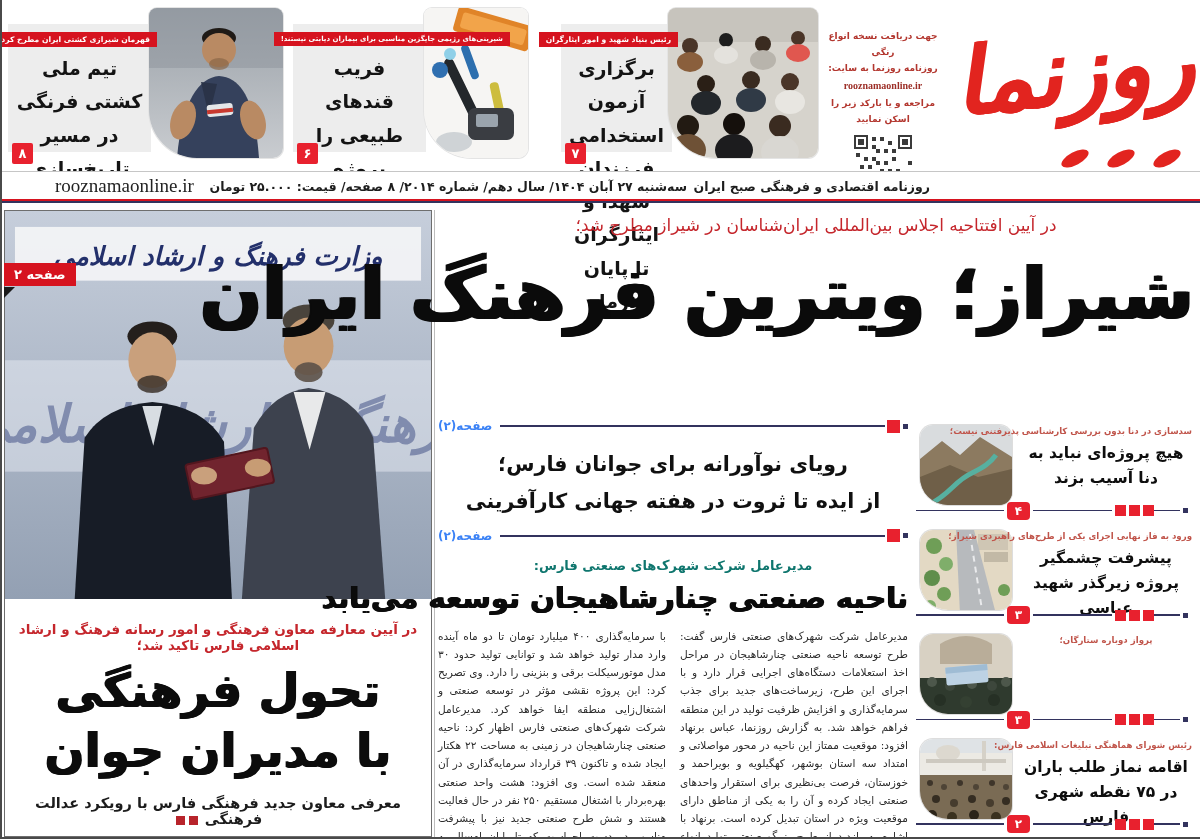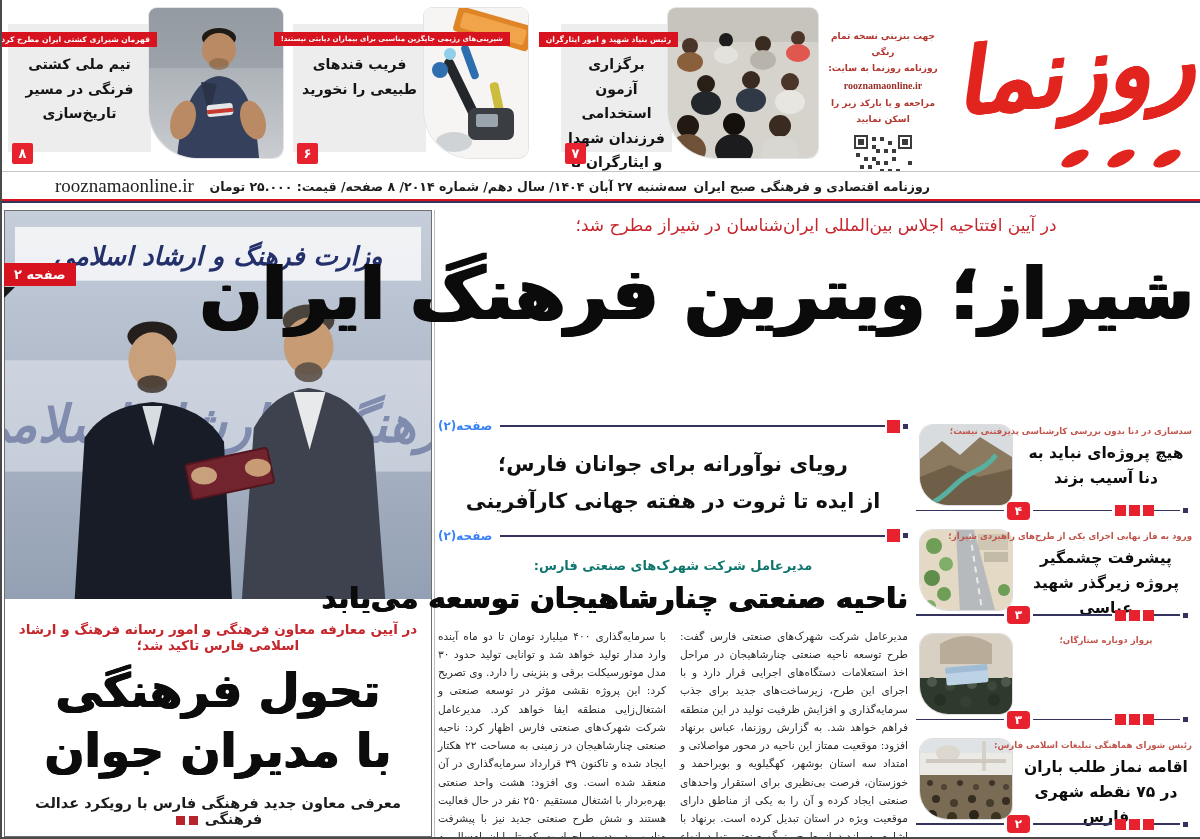--- a/index.html
+++ b/index.html
@@ -30,21 +30,21 @@
   .t-diab  .t-text { right:102px; }
   .t-wrest .t-text { right:132px; }
   .t-photo { position:absolute; top:8px; bottom:10px; left-width:0; border-radius:8px 8px 10px 48px; overflow:hidden; box-shadow:0 0 0 1px #e4e4e4; }
   .t-exam  .t-photo { right:0; width:150px; }
   .t-diab  .t-photo { right:0; width:104px; }
   .t-wrest .t-photo { right:0; width:134px; }
   .t-kicker { position:absolute; top:32px; z-index:3; background:#d6131f; color:#fff; font-size:7.6px; font-weight:bold; padding:3px 7px; white-space:nowrap; }
   .t-exam  .t-kicker { right:140px; }
   .t-diab  .t-kicker { right:18px; }
   .t-wrest .t-kicker { right:126px; }
-  .t-title { position:absolute; top:52px; left:6px; font-size:14px; font-weight:bold; line-height:1.75; text-align:center; color:#141414; }
+  .t-title { position:absolute; top:52px; left:6px; font-size:19px; font-weight:bold; line-height:1.75; text-align:center; color:#141414; }
   .t-exam  .t-title { right:152px; }
   .t-diab  .t-title { right:108px; }
   .t-wrest .t-title { right:138px; }
   .t-page { position:absolute; left:4px; bottom:4px; width:21px; height:21px; background:#e8212e; color:#fff; font-size:13px; font-weight:bold; display:flex; align-items:center; justify-content:center; border-radius:2px; }
 
   
   .masthead { position:absolute; top:171px; left:0; right:0; height:28px; border-top:1px solid #c6c6c6; background:#fff; }
   .mh-site { position:absolute; left:55px; top:3px; font-family:"Liberation Serif", serif; font-size:19px; color:#222; direction:ltr; }
   .mh-date { position:absolute; left:277px; width:410px; top:7px; font-size:12.5px; font-weight:bold; color:#1d1d1d; text-align:center; white-space:nowrap; }
   .mh-tag  { position:absolute; left:740px; width:190px; top:7px; font-size:12.5px; font-weight:bold; color:#1d1d1d; text-align:center; white-space:nowrap; }
@@ -103,21 +103,21 @@
   <span class="logo-text">روزنما</span>
   <div class="logo-swooshes">
       <span></span>
       <span></span>
       <span></span>
     </div>
 </div>
 
 <div class="qr-box">
   <div class="qr-note">
-    <div>جهت بنزینی نسخه تمام رنگی</div>
+    <div>جهت دریافت نسخه انواع رنگی</div>
     <div>روزنامه روزنما به سایت:</div>
     <div class="lat">rooznamaonline.ir</div>
     <div>مراجعه و یا بارکد زیر را اسکن نمایید</div>
   </div>
   <svg class="qr-svg" width="62" height="62" viewBox="0 0 62 62">
     <rect width="62" height="62" fill="#fff"></rect>
     <g fill="#3b3b3b">
       <rect x="2" y="2" width="14" height="14"></rect>
         <rect x="46" y="2" width="14" height="14"></rect>
         <rect x="2" y="46" width="14" height="14"></rect>
@@ -194,21 +194,21 @@
           <ellipse cx="112" cy="144" rx="19" ry="16" fill="#d9d7d2"></ellipse>
       </g>
     </svg>
   </div>
   <div class="t-page">۷</div>
 </div>
 
 <div class="teaser t-diab">
   <div class="t-text"></div>
   <div class="t-kicker" style="font-size:7px">شیرینی‌های رژیمی جایگزین مناسبی برای بیماران دیابتی نیستند!</div>
-  <div class="t-title">فریب قندهای طبیعی را نخورید</div>
+  <div class="t-title">فریب قندهای طبیعی را پروژه</div>
   <div class="t-photo">
     <svg width="104" height="150" viewBox="0 0 104 150" preserveAspectRatio="none">
       <rect width="104" height="150" fill="#f6f5f3"></rect>
       <g transform="rotate(16 70 22)">
           <rect x="30" y="8" width="78" height="26" rx="4" fill="#e08428"></rect>
           <rect x="36" y="13" width="66" height="16" rx="3" fill="#f2a44a"></rect>
         </g>
       <g transform="rotate(64 36 80)">
           <rect x="4" y="74" width="64" height="10" rx="5" fill="#23272b"></rect>
         </g>

